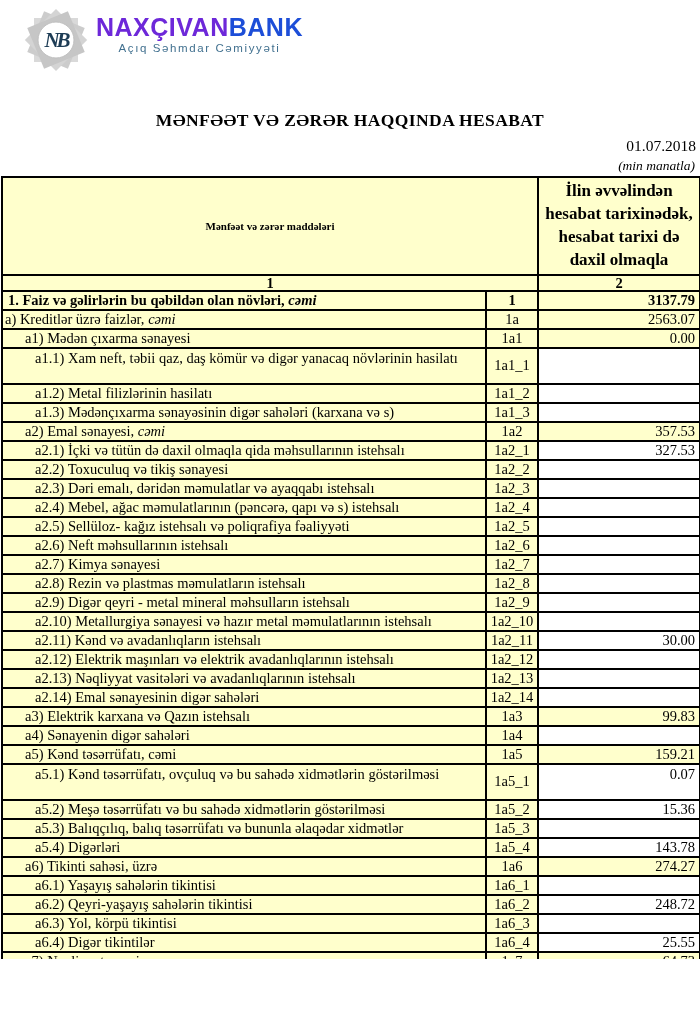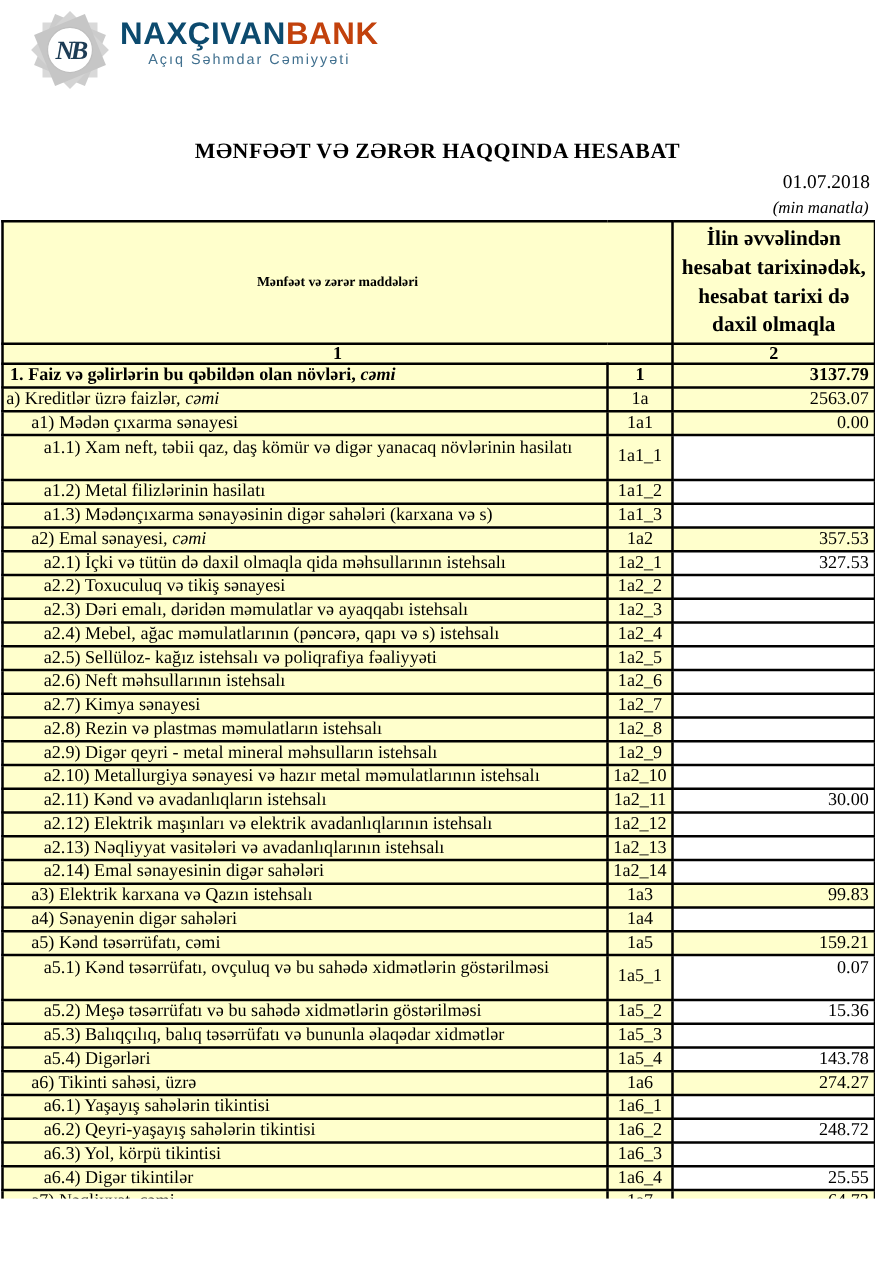--- a/index.html
+++ b/index.html
@@ -8,22 +8,22 @@
     position:relative; width:700px; height:959px; margin:0 auto;
     background:#ffffff; overflow:hidden;
     font-family:"Liberation Serif", serif; color:#000;
   }
 
   
   .brand { position:absolute; top:8px; left:24px; display:flex; align-items:flex-start; gap:8px; }
   .emblem { width:64px; height:64px; flex:0 0 auto; }
   .brand-text { margin-top:7px; text-align:center; font-family:"Liberation Sans", sans-serif; }
   .brand-name { font-weight:bold; font-size:25px; line-height:1; letter-spacing:.5px; white-space:nowrap; }
-  .brand-name .primary { color:#0c4a6e; }
-  .brand-name .secondary { color:#c2410c; }
+  .brand-name .primary { color:#6d28d9; }
+  .brand-name .secondary { color:#1d4ed8; }
   .brand-sub { margin-top:2px; font-weight:normal; font-size:11.5px; letter-spacing:1.6px; color:#41708f; }
 
   
   .report-title {
     position:absolute; top:110px; left:0; width:100%;
     text-align:center; font-weight:bold; font-size:17.5px; letter-spacing:.4px;
   }
   .report-date { position:absolute; top:137px; right:4px; font-size:15.5px; }
   .unit-note  { position:absolute; top:158px; right:5px; font-size:13.5px; font-style:italic; }
 

